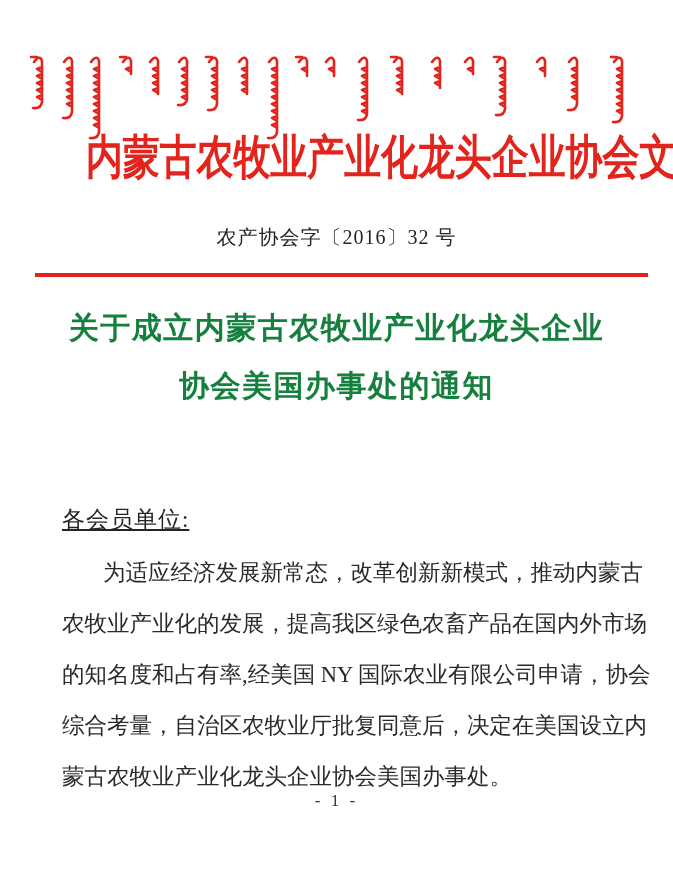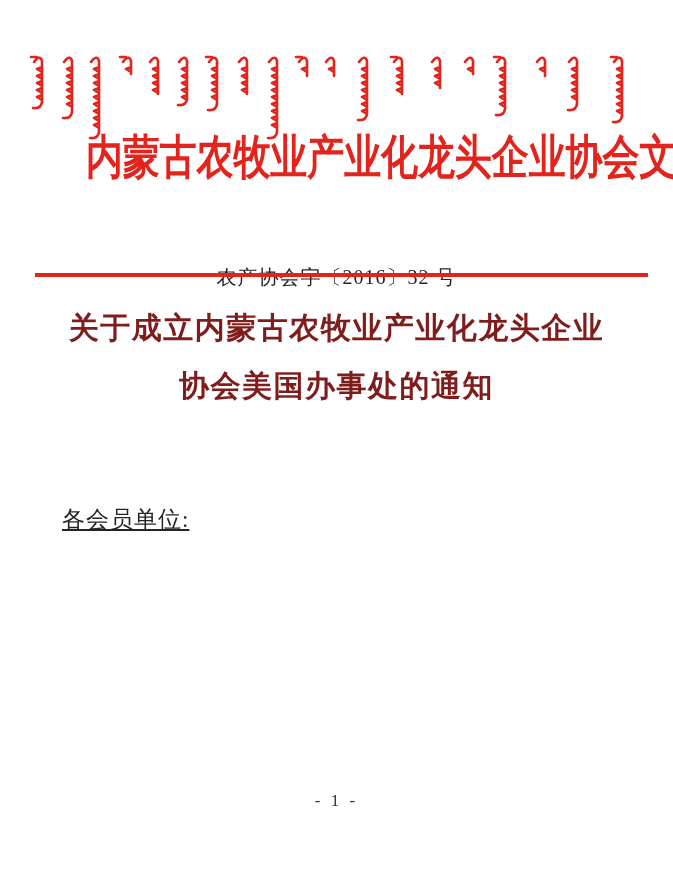--- a/index.html
+++ b/index.html
@@ -37,35 +37,34 @@
     white-space: nowrap;
   }
   .doc-number {
     position: absolute;
     left: 0; top: 224px;
     width: 673px;
     text-align: center;
     font-size: 20px;
     color: #242424;
     letter-spacing: 1px;
-    margin-top: 40px;
   }
   .red-rule {
     position: absolute;
     left: 35px; top: 273px;
     width: 613px; height: 4px;
     background: var(--accent);
   }
   .notice-title {
     position: absolute;
     left: 0; top: 311px;
     width: 673px;
     text-align: center;
     font-weight: bold;
-    color: #7f1d1d;
+    color: #15803d;
     font-size: 30px;
     letter-spacing: 1.5px;
   }
   .notice-title .line1 { line-height: 34px; }
   .notice-title .line2 { line-height: 34px; margin-top: 24px; }
   .salutation {
     position: absolute;
     left: 62px; top: 505px;
     font-size: 23px;
     color: #242424;
@@ -120,16 +119,23 @@
 
   <div class="red-rule"></div>
 
   <div class="notice-title">
     <div class="line1">关于成立内蒙古农牧业产业化龙头企业</div>
     <div class="line2">协会美国办事处的通知</div>
   </div>
 
   <div class="salutation">各会员单位:</div>
 
+  <div class="paragraph">
+    <div class="para-line first">为适应经济发展新常态，改革创新新模式，推动内蒙古</div>
+    <div class="para-line">农牧业产业化的发展，提高我区绿色农畜产品在国内外市场</div>
+    <div class="para-line">的知名度和占有率,经美国 NY 国际农业有限公司申请，协会</div>
+    <div class="para-line">综合考量，自治区农牧业厅批复同意后，决定在美国设立内</div>
+    <div class="para-line last">蒙古农牧业产业化龙头企业协会美国办事处。</div>
+  </div>
 
   <div class="page-number">- 1 -</div>
 
 </div>
 
 </body></html>

